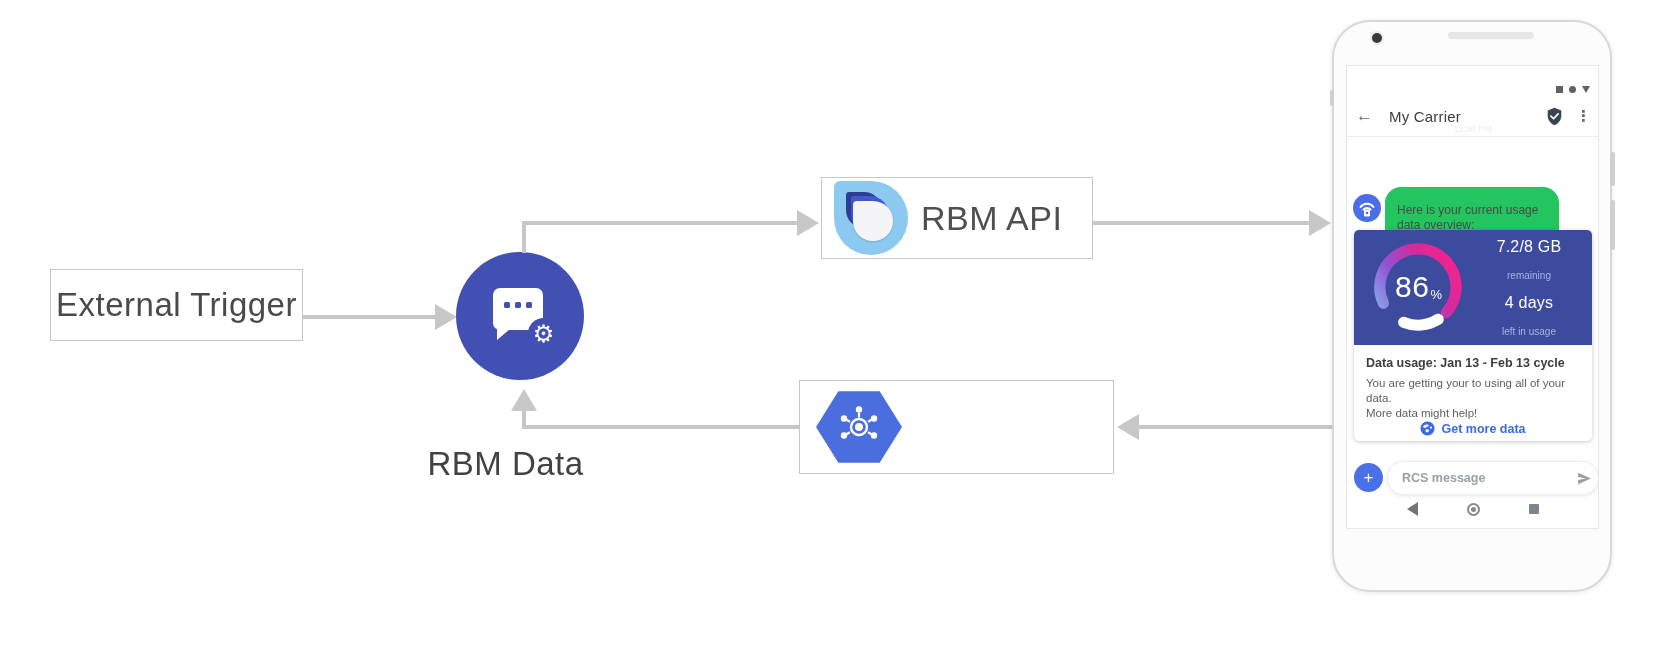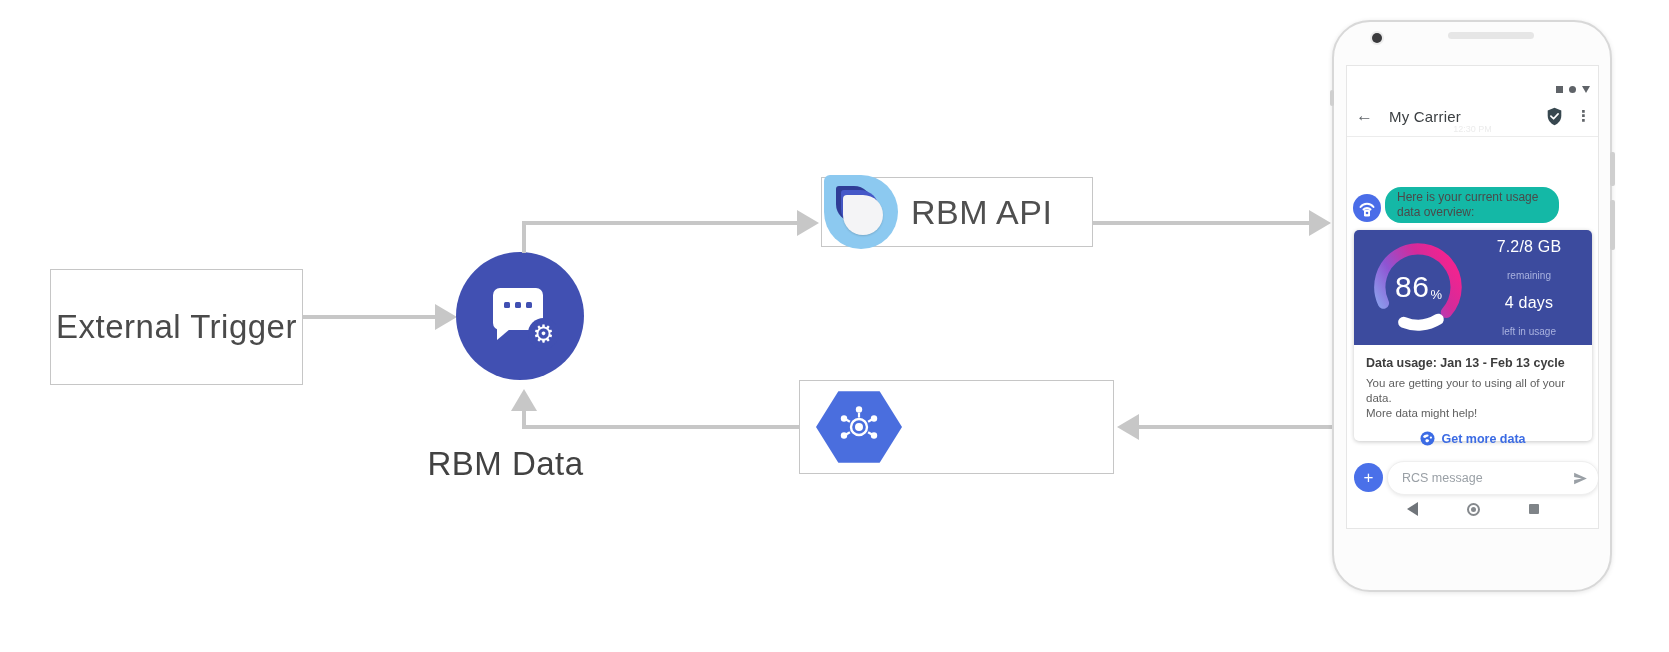--- a/index.html
+++ b/index.html
@@ -4,24 +4,24 @@
 <style>
   * { margin:0; padding:0; box-sizing:border-box; }
   html,body { background:#fff; }
   body { font-family:"Liberation Sans","DejaVu Sans",sans-serif; }
   .stage { position:relative; width:1669px; height:652px; background:#fff; overflow:hidden; }
 
   
   .node-box { position:absolute; background:#fff; border:1.5px solid #c6c6c6; display:flex; align-items:center; }
   .node-label { color:#4a4a4a; letter-spacing:.5px; }
 
-  .ext-box { left:50px; top:269px; width:253px; height:116px; justify-content:center; }
+  .ext-box { left:50px; top:269px; width:253px; height:72px; justify-content:center; }
   .ext-box .node-label { font-size:33px; }
 
-  .api-box { left:821px; top:177px; width:272px; height:70px; padding-left:2px; }
+  .api-box { left:821px; top:177px; width:272px; height:82px; padding-left:12px; }
   .api-box .node-label { font-size:34px; margin-left:13px; color:#4f4f4f; }
 
   .wh-box { left:799px; top:380px; width:315px; height:94px; padding-left:16px; }
   .wh-box .node-label { font-size:39px; margin-left:14px; color:#9b9b9b; }
 
   
   .ln { position:absolute; background:#c7c7c7; }
   .ah { position:absolute; width:0; height:0; }
   .ah-right { border-left:22px solid #c7c7c7; border-top:13px solid transparent; border-bottom:13px solid transparent; }
   .ah-left  { border-right:22px solid #c7c7c7; border-top:13px solid transparent; border-bottom:13px solid transparent; }
@@ -64,40 +64,40 @@
 
   .appbar { position:absolute; left:0; top:30px; width:100%; height:40px; display:flex; align-items:center; }
   .back-arrow { margin-left:9px; font-size:17px; color:#5f6368; }
   .appbar-title { margin-left:16px; font-size:15px; font-weight:500; color:#3c4043; letter-spacing:.2px; }
   .appbar-right { position:absolute; right:7px; display:flex; align-items:center; gap:13px; }
   .menu-dots { font-size:15px; color:#5f6368; font-weight:700; }
   .faint-time { position:absolute; top:58px; width:100%; text-align:center; font-size:9px; color:#ececec; }
   .appbar-divider { position:absolute; top:70px; left:0; width:100%; height:1px; background:#ececec; }
 
   .avatar { position:absolute; left:6px; top:128px; width:28px; height:28px; }
-  .bubble { position:absolute; left:38px; top:121px; width:174px; background:#14b8a6; border-radius:16px; padding:3px 12px; font-size:12px; line-height:15px; color:#4a4a4a; }
+  .bubble { position:absolute; left:38px; top:121px; width:174px; background:#22c55e; border-radius:16px; padding:16px 12px; font-size:12px; line-height:15px; color:#4a4a4a; }
 
   .usage-card { position:absolute; left:7px; top:164px; width:238px; height:211px; background:#fff; border-radius:5px; box-shadow:0 1px 4px rgba(0,0,0,.22); }
   .card-hero { position:relative; width:100%; height:115px; background:#3c4b9e; border-radius:5px 5px 0 0; overflow:hidden; }
   .gauge-wrap { position:absolute; left:12px; top:5px; width:104px; height:104px; }
   .gauge-center { position:absolute; left:0; top:0; width:104px; height:104px; display:flex; align-items:center; justify-content:center; color:#fff; }
   .gauge-pct { font-size:30px; font-weight:300; letter-spacing:.5px; }
   .gauge-sym { font-size:13px; position:relative; top:7px; left:1px; }
   .hero-right { position:absolute; right:6px; top:0; width:114px; height:115px; display:flex; flex-direction:column; align-items:center; justify-content:center; color:#fff; text-align:center; }
   .hero-big { font-size:16px; font-weight:400; letter-spacing:.2px;text-align:right; }
   .hero-sub { font-size:10px; color:#a9b2df; margin-bottom:13px;margin-top:14px; }
   .card-body { padding:11px 12px 0 12px; }
   .card-heading { font-size:12.5px; font-weight:700; color:#3d3d3d; margin-bottom:6px; }
   .card-text { font-size:11.5px; line-height:15px; color:#5f5f5f; }
-  .cta-row { margin-top:10px; display:flex; align-items:center; justify-content:center; gap:6px; }
+  .cta-row { display:flex; align-items:center; justify-content:center; gap:6px; }
   .cta-label { font-size:12.5px; font-weight:700; color:#3b6be4; }
 
   .plus-btn { position:absolute; left:7px; top:397px; width:29px; height:29px; border-radius:50%; background:#4a70e9; color:#fff; font-size:17px; display:flex; align-items:center; justify-content:center; border:none; }
   .composer { position:absolute; left:40px; top:395px; width:212px; height:34px; background:#fff; border:1px solid #efefef; border-radius:17px; box-shadow:0 1px 4px rgba(0,0,0,.10); display:flex; align-items:center; }
-  .composer input { border:none; outline:none; background:transparent; flex:1; margin-left:14px; font-size:12.5px; font-weight:400; color:#5f6368; font-family:inherit; }
+  .composer input { border:none; outline:none; background:transparent; flex:1; margin-left:14px; font-size:12.5px; font-weight:700; color:#5f6368; font-family:inherit; }
   .composer input::placeholder { color:#9aa0a6; }
   .send-btn { border:none; background:transparent; margin-right:9px; display:flex; }
 
   .navbar { position:absolute; left:0; bottom:8px; width:100%; height:22px; display:flex; align-items:center; justify-content:center; gap:49px; }
   .nav-back { width:0; height:0; border-right:11px solid #70757a; border-top:7px solid transparent; border-bottom:7px solid transparent; }
   .nav-home { width:13px; height:13px; border:2px solid #85898d; border-radius:50%; display:flex; align-items:center; justify-content:center; }
   .nav-home i { width:5px; height:5px; background:#85898d; border-radius:50%; }
   .nav-recents { width:10px; height:10px; background:#7f8488; border-radius:1px; }
 
   .phone-caption { position:absolute; left:1332px; top:596px; width:280px; text-align:center; font-size:36px; color:#5f6368; letter-spacing:.5px; }

